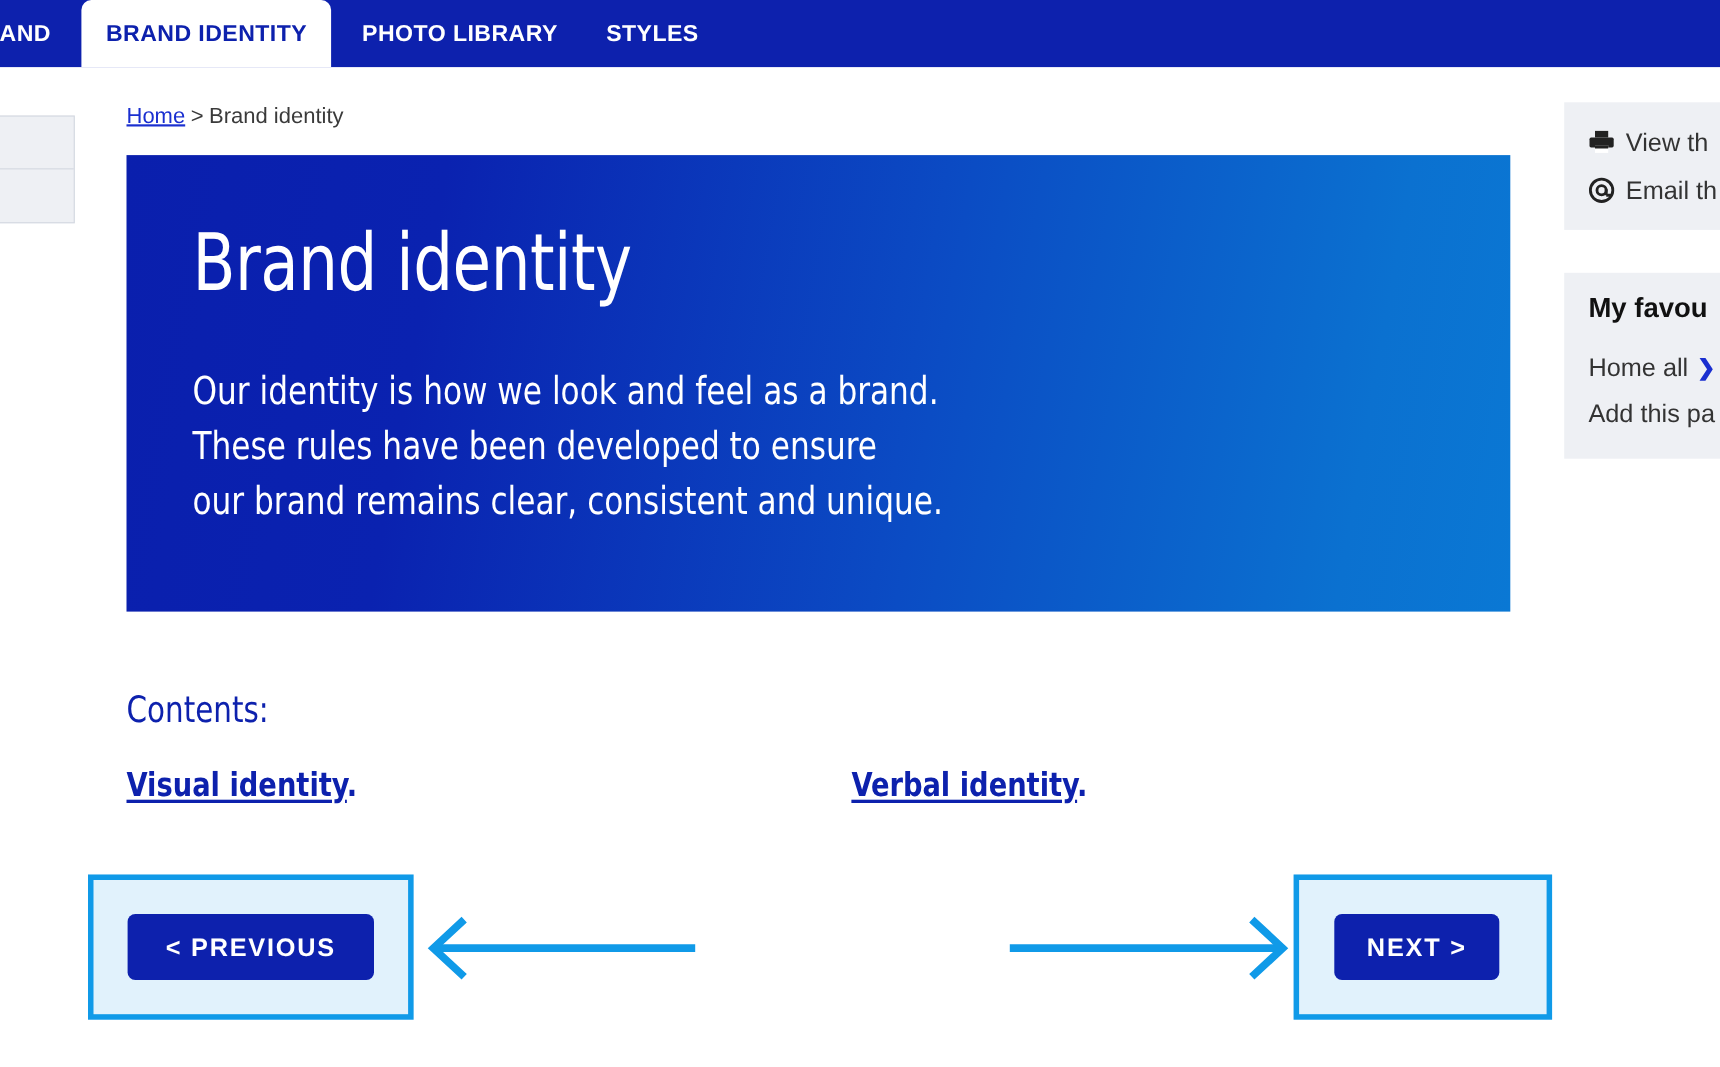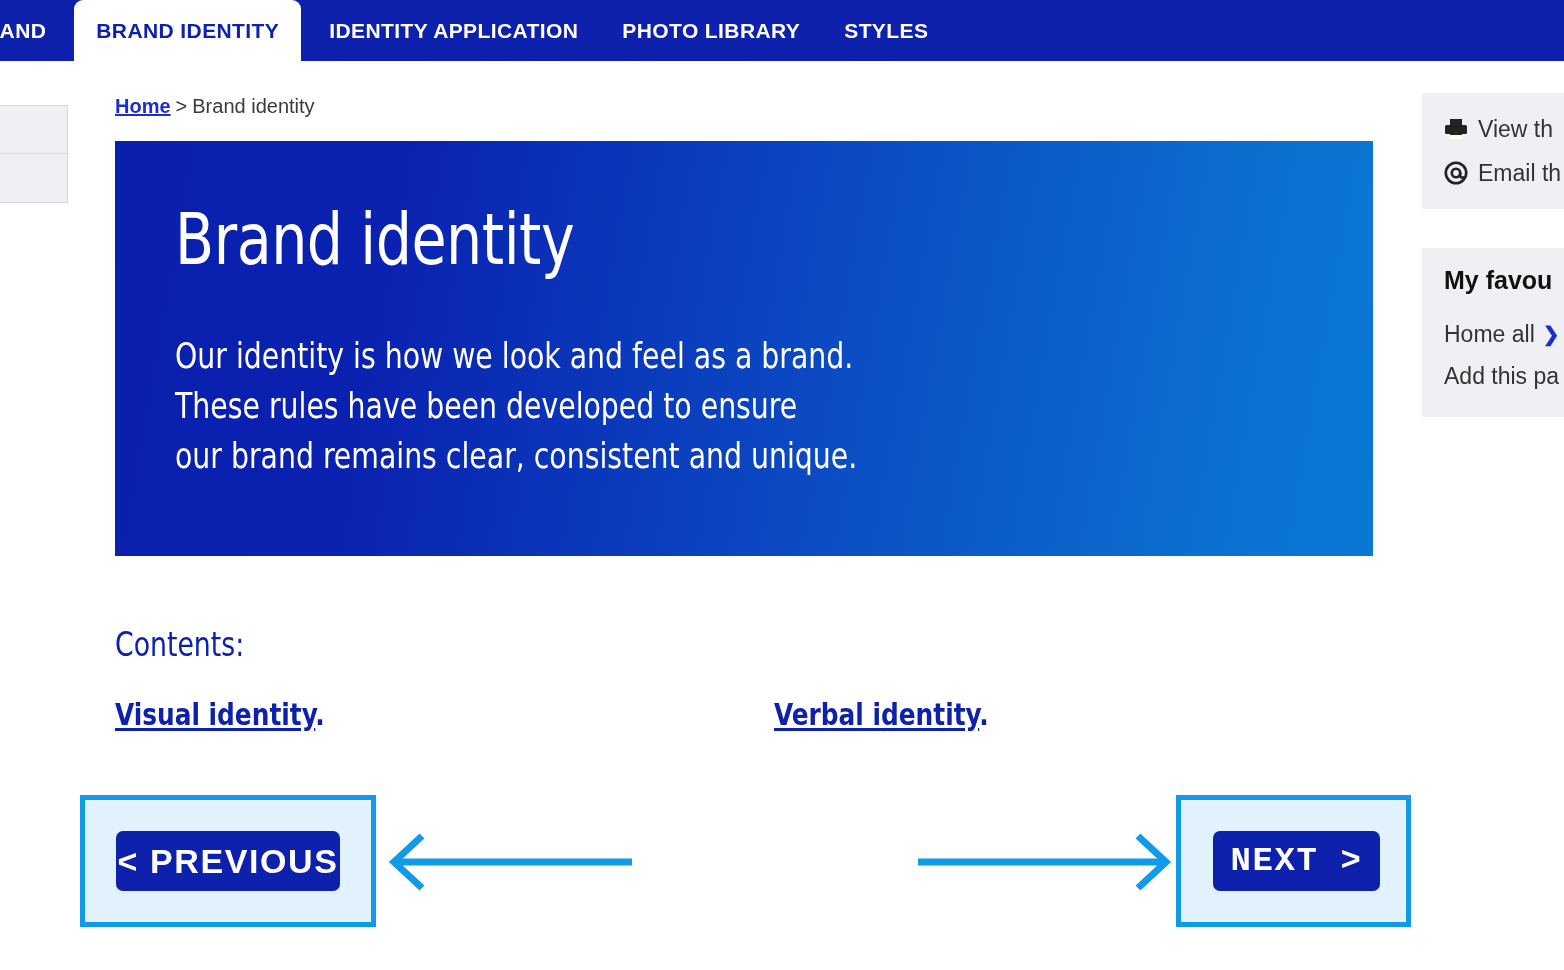--- a/index.html
+++ b/index.html
@@ -76,21 +76,20 @@
     position: absolute;
     left: 115px;
     top: 95px;
     font-size: 20px;
     color: #3a3a3a;
     white-space: nowrap;
   }
   #breadcrumb a {
     color: #1a2fd0;
     text-decoration: underline;
-    font-weight: bold;
   }
   #breadcrumb .sep {
     color: #3a3a3a;
     padding: 0 5px;
   }
 
   
   #hero {
     position: absolute;
     left: 115px;
@@ -172,29 +171,29 @@
   #prev-hl { left: 80px; top: 795px; width: 296px; height: 132px; }
   #next-hl { left: 1176px; top: 795px; width: 235px; height: 132px; }
 
   .navbtn {
     position: absolute;
     background: #0d21ad;
     color: #ffffff;
     border-radius: 7px;
     font-family: "Liberation Sans", sans-serif;
     font-weight: bold;
-    font-size: 34px;
+    font-size: 23px;
     letter-spacing: 1.6px;
     display: flex;
     align-items: center;
     justify-content: center;
     box-sizing: border-box;
   }
   #btn-prev { left: 116px; top: 831px; width: 224px; height: 60px; }
-  #btn-next { left: 1213px; top: 831px; width: 167px; height: 60px; font-family: Liberation Mono, monospace; }
+  #btn-next { left: 1213px; top: 831px; width: 150px; height: 60px; }
 
   .arrow-svg { position: absolute; }
   #arrow-left-wrap  { left: 384px;  top: 828px; }
   #arrow-right-wrap { left: 916px;  top: 828px; }
 
   
   .side-card {
     position: absolute;
     left: 1422px;
     width: 230px;
@@ -240,21 +239,20 @@
     margin-left: 8px;
     font-size: 20px;
   }
 </style>
 </head>
 <body>
 
 <div id="topnav">
   <div class="nav-tab first-cut">RAND</div>
   <div class="nav-tab active">BRAND IDENTITY</div>
-  <div class="nav-tab">IDENTITY APPLICATION</div>
   <div class="nav-tab">PHOTO LIBRARY</div>
   <div class="nav-tab">STYLES</div>
 </div>
 
 <div id="left-panel">
   <div class="left-panel-row"></div>
   <div class="left-panel-row"></div>
 </div>
 
 <div id="breadcrumb">

